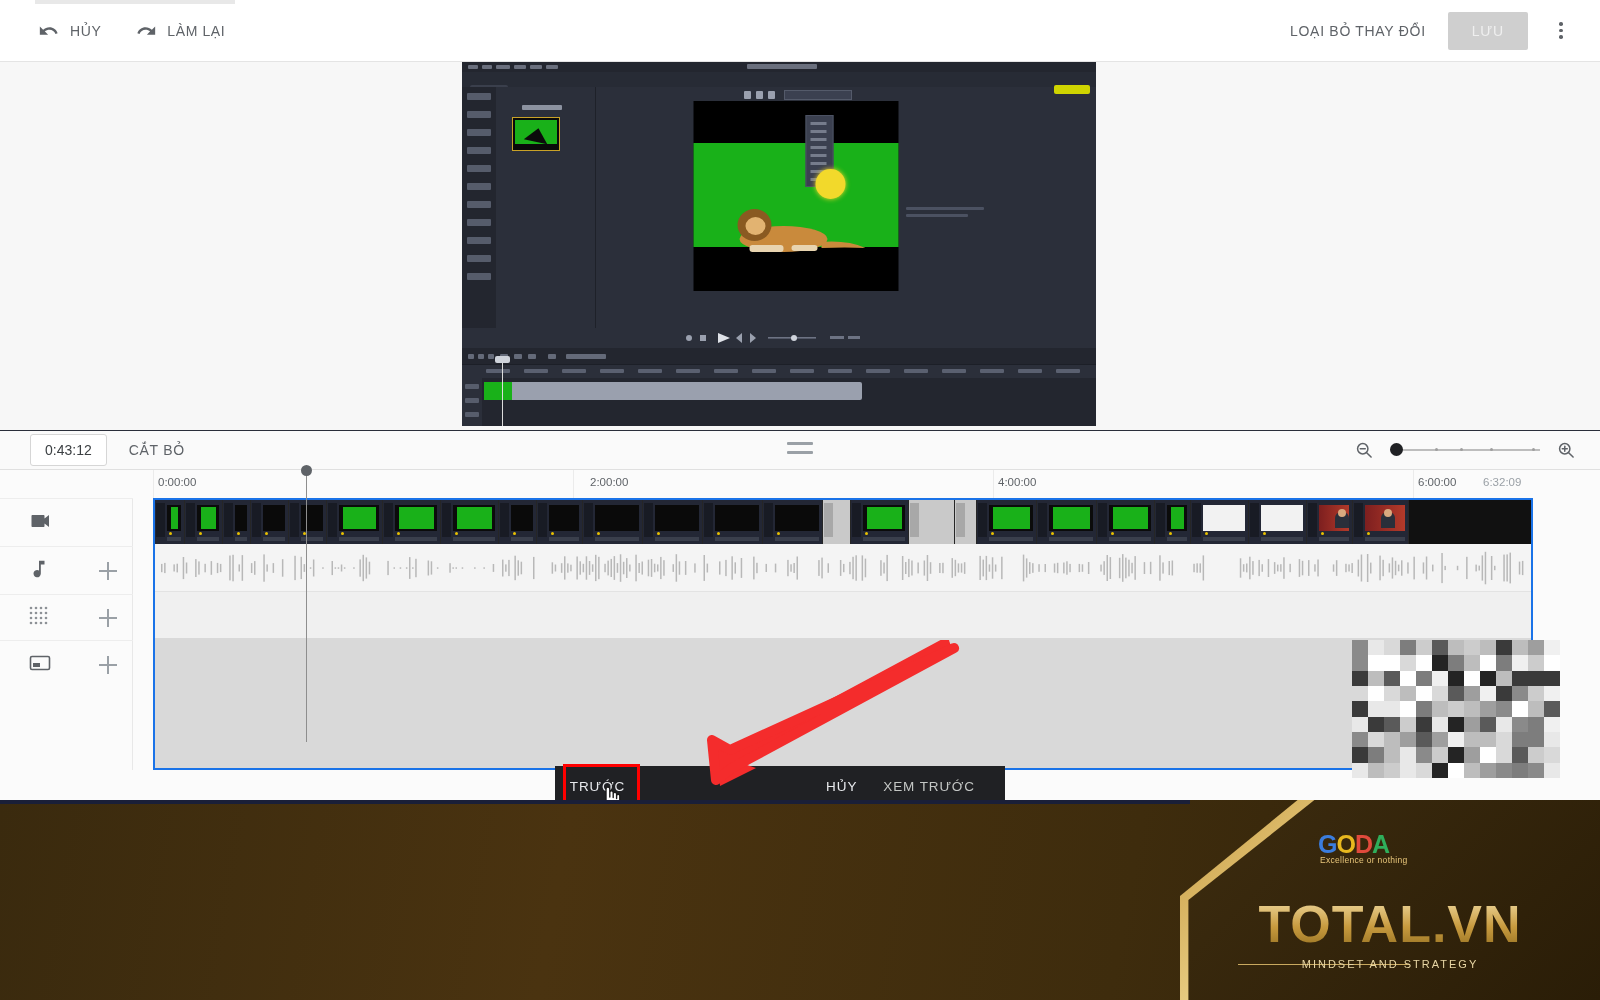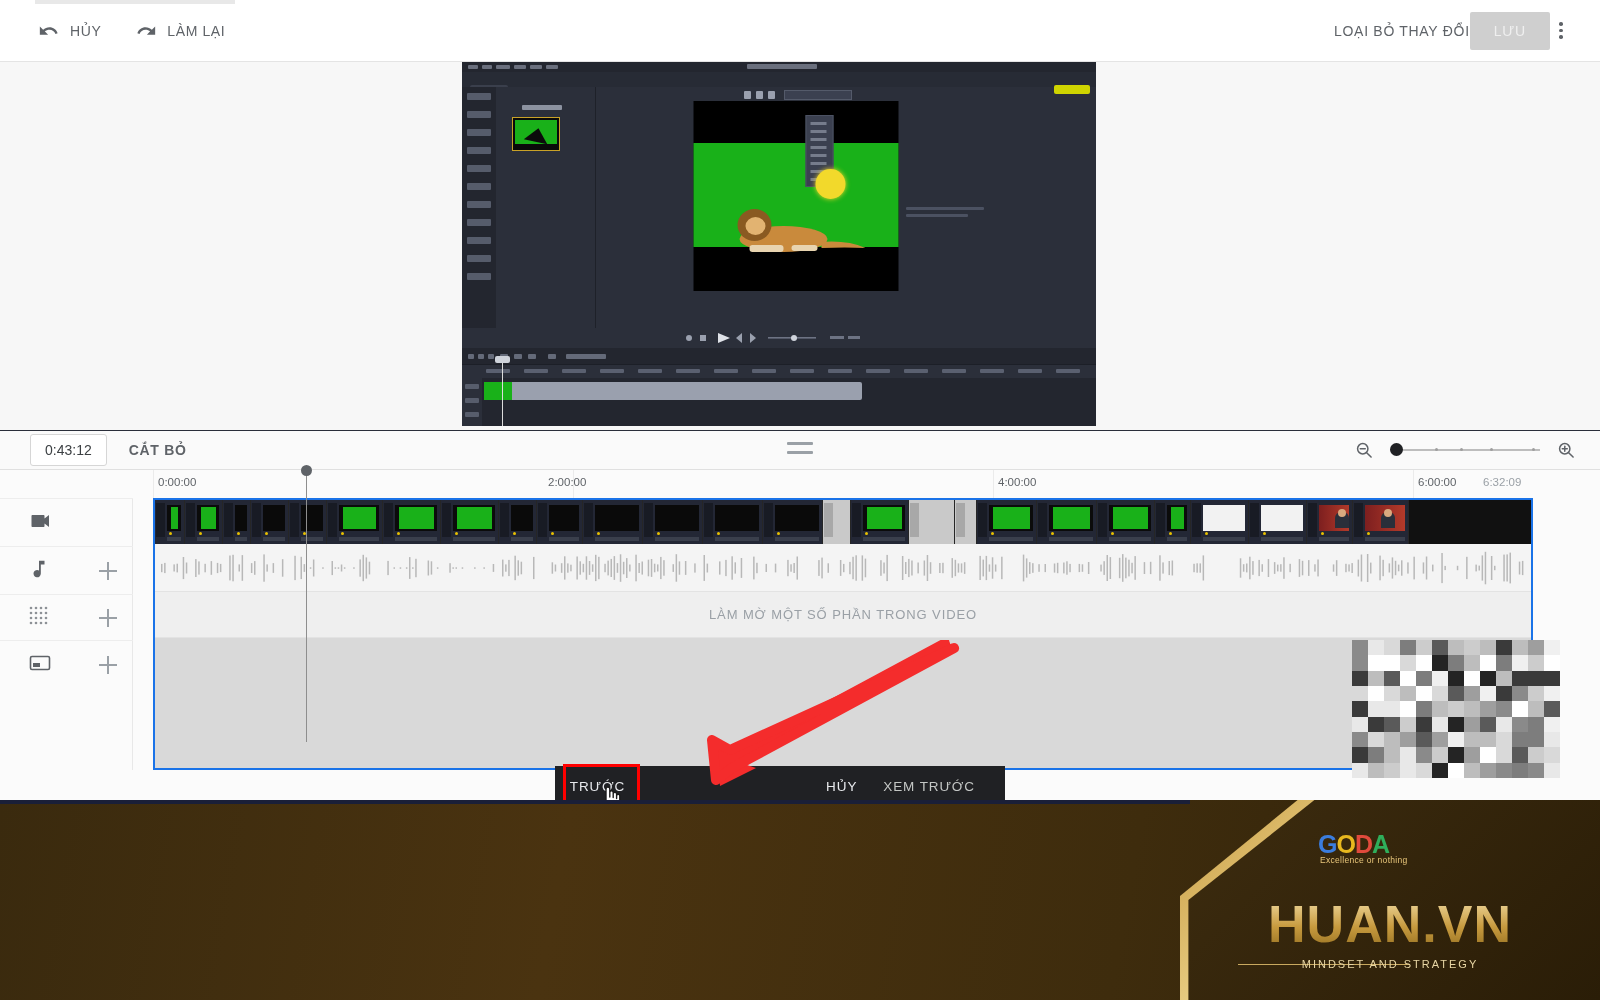--- a/index.html
+++ b/index.html
@@ -23,21 +23,21 @@
   }
   .tb-left { display: flex; align-items: center; margin-left: 34px; gap: 26px; }
   .tb-btn {
     display: flex; align-items: center; gap: 10px;
     color: #5f6368; font-size: 14px; letter-spacing: .6px;
     cursor: pointer; padding: 6px 4px;
   }
   .tb-btn .lbl { font-weight: 500; color: #5f6368; }
   .icon-svg { display: block; }
   .tb-right {
-    margin-left: auto; display: flex; align-items: center; 
+    margin-left: auto; display: flex; align-items: center; gap: 22px;
     margin-right: 28px;
   }
   .discard-btn {
     color: #5f6368; font-size: 14px; letter-spacing: .7px; font-weight: 500;
     cursor: pointer;
   }
   .save-btn {
     background: #cfcfcf; color: #efefef; font-size: 14px; letter-spacing: .8px;
     font-weight: 500; padding: 11px 24px; border: none; border-radius: 2px;
     cursor: default; font-family: "Liberation Sans", sans-serif;
@@ -100,21 +100,21 @@
   
   .tl-toolbar {
     position: absolute; left: 0; top: 430px; width: 1600px; height: 40px;
     background: #fafafa; border-top: 1px solid #2a2e3a; border-bottom: 1px solid #e0e0e0;
     display: flex; align-items: center;
   }
   .time-box {
     margin-left: 30px; border: 1px solid #d6d6d6; border-radius: 3px;
     padding: 7px 14px; font-size: 14px; color: #3c4043; background: #fff;
   }
-  .trim-label { margin-left: 22px; font-size: 14px; letter-spacing: .7px; color: #5f6368; font-weight: 700; cursor: pointer;}
+  .trim-label { margin-left: 22px; font-size: 14px; letter-spacing: .7px; color: #5f6368; font-weight: 400; cursor: pointer;}
   .drag-handle { position:absolute; left: 50%; transform: translateX(-50%); top: 11px;
                  width: 26px; height: 12px; display:flex; flex-direction:column; justify-content:space-between; cursor: grab;}
   .drag-handle i { display:block; height: 3px; background:#9aa0a6; border-radius: 1px;}
   .zoom-group { margin-left: auto; margin-right: 24px; display: flex; align-items: center; gap: 16px;}
   .zoom-slider { position: relative; width: 150px; height: 16px; display:flex; align-items:center; cursor:pointer;}
   .zoom-slider .rail { position:absolute; left:0; right:0; top: 7px; height: 1.5px; background:#bdbdbd;}
   .zoom-slider .tick { position:absolute; top:6px; width:3px; height:3px; background:#9e9e9e; border-radius:50%;}
   .zoom-slider .knob { position:absolute; left:0; top:1px; width:13px; height:13px; background:#202124; border-radius:50%;}
 
   
@@ -397,21 +397,21 @@
   </div>
 
   <div class="timeline">
 
     <div class="ruler">
       <div class="sep" style="left:153px"></div>
       <div class="sep" style="left:573px"></div>
       <div class="sep" style="left:993px"></div>
       <div class="sep" style="left:1413px"></div>
       <div class="mark" style="left:158px">0:00:00</div>
-      <div class="mark" style="left:548px">2:00:00</div>
+      <div class="mark" style="left:590px">2:00:00</div>
       <div class="mark" style="left:998px">4:00:00</div>
       <div class="mark" style="left:1418px">6:00:00</div>
       <div class="mark" style="left:1483px;color:#9aa0a6">6:32:09</div>
     </div>
 
     <div class="track-gutter">
       <div class="trk-row" style="top:0px;height:48px">
         <span class="trk-icon">
           <svg width="24" height="24" viewBox="0 0 24 24" fill="#5f6368">
             <path d="M16.5 9.5V7c0-.55-.45-1-1-1h-11c-.55 0-1 .45-1 1v10c0 .55.45 1 1 1h11c.55 0 1-.45 1-1v-2.5l4.5 3.5v-12l-4.5 3.5z"></path>
@@ -884,23 +884,20 @@
             <rect x="1329.7" y="7.8" width="1.5" height="32.5" fill="#b8b8b8"></rect>
             <rect x="1335.9" y="12.0" width="1.5" height="24.0" fill="#b8b8b8"></rect>
             <rect x="1339.0" y="21.8" width="1.5" height="4.4" fill="#b8b8b8"></rect>
             <rect x="1348.3" y="10.6" width="1.5" height="26.8" fill="#b8b8b8"></rect>
             <rect x="1351.4" y="10.4" width="1.5" height="27.1" fill="#b8b8b8"></rect>
             <rect x="1354.5" y="8.6" width="1.5" height="30.8" fill="#b8b8b8"></rect>
             <rect x="1363.8" y="17.6" width="1.5" height="12.9" fill="#b8b8b8"></rect>
             <rect x="1366.9" y="16.9" width="1.5" height="14.2" fill="#b8b8b8"></rect>
           </svg>
       </div>
-      <div class="blur-track">
-        <span class="blur-label">LÀM MỜ MỘT SỐ PHẦN TRONG VIDEO</span>
-      </div>
       <div class="cards-track"></div>
     </div>
   </div>
 
   <div class="playhead">
       <div class="head"></div>
     </div>
 
   <div class="mosaic" id="mosaic">
       <div style="background: rgb(138, 138, 138);"></div>
@@ -1045,20 +1042,20 @@
     <div class="banner-bg"></div>
     <div class="banner-topedge"></div>
     <div class="brand-panel">
       <div class="brand-gold"></div>
       <div class="brand-dark"></div>
       <div class="brand-inner">
         <div class="goda">
           <span class="g">G</span><span class="o">O</span><span class="d">D</span><span class="a">A</span>
         </div>
         <div class="goda-sub">Excellence or nothing</div>
-        <div class="huan">HUAN.VN</div>
+        <div class="huan">TOTAL.VN</div>
         <div class="huan-rule"></div>
         <div class="huan-sub">MINDSET AND STRATEGY</div>
       </div>
     </div>
   </div>
 
 </div>
 
 </body></html>

